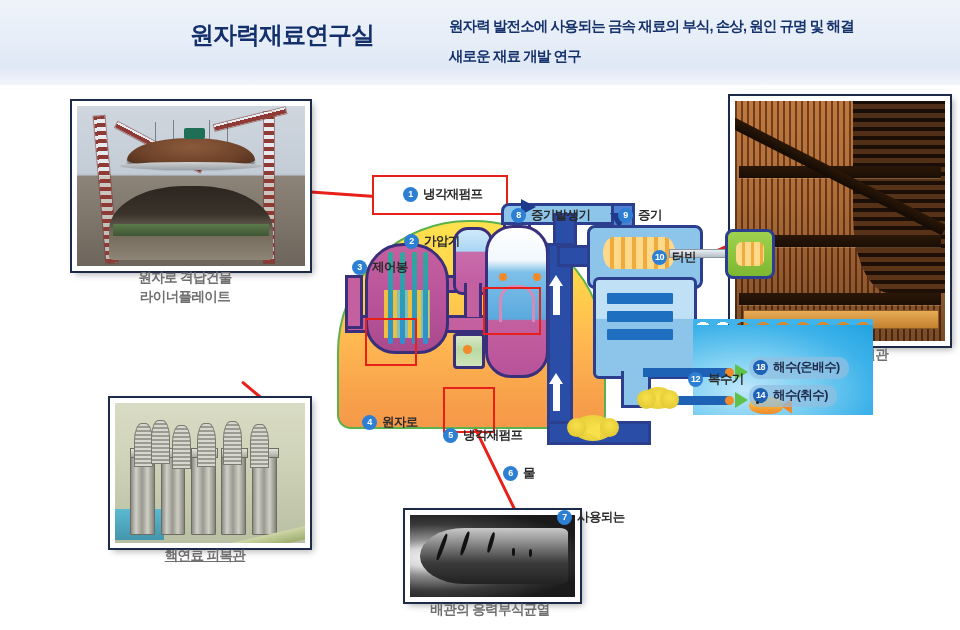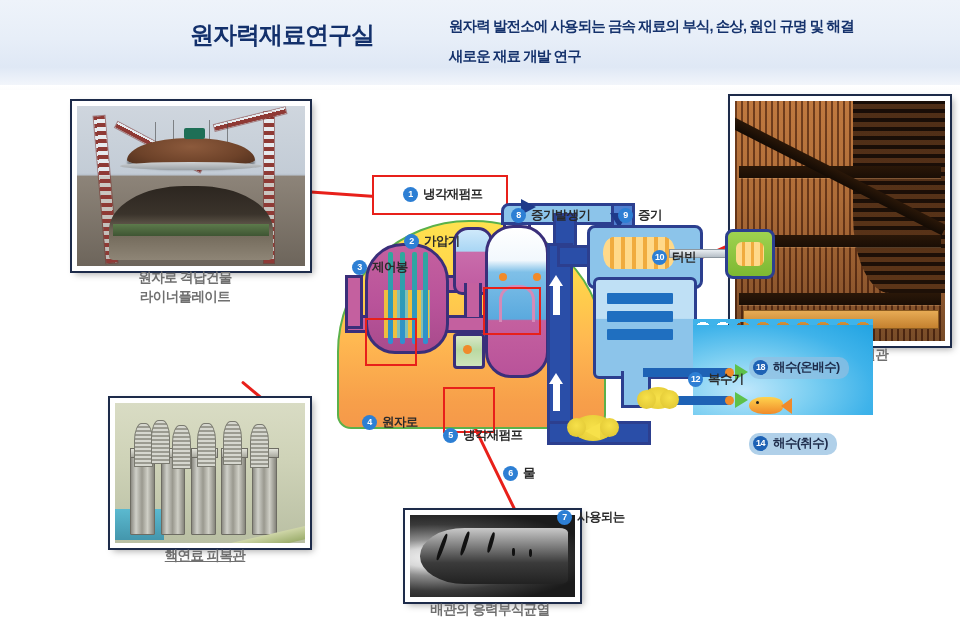--- a/index.html
+++ b/index.html
@@ -532,21 +532,21 @@
       <span>터빈</span>
     </div>
     <div class="lbl" style="left:363px;top:206px;">
       <span class="num">12</span>
       <span>복수기</span>
     </div>
     <div class="lbl chip" style="left:424px;top:192px;">
       <span class="num">18</span>
       <span>해수(온배수)</span>
     </div>
-    <div class="lbl chip" style="left:424px;top:220px;margin-top:48px;">
+    <div class="lbl chip" style="left:424px;top:220px;">
       <span class="num">14</span>
       <span>해수(취수)</span>
     </div>
 
   </div>
 
   <div class="lbl" style="left:403px;top:186px;">
     <span class="num">1</span>
     <span>냉각재펌프</span>
   </div>

